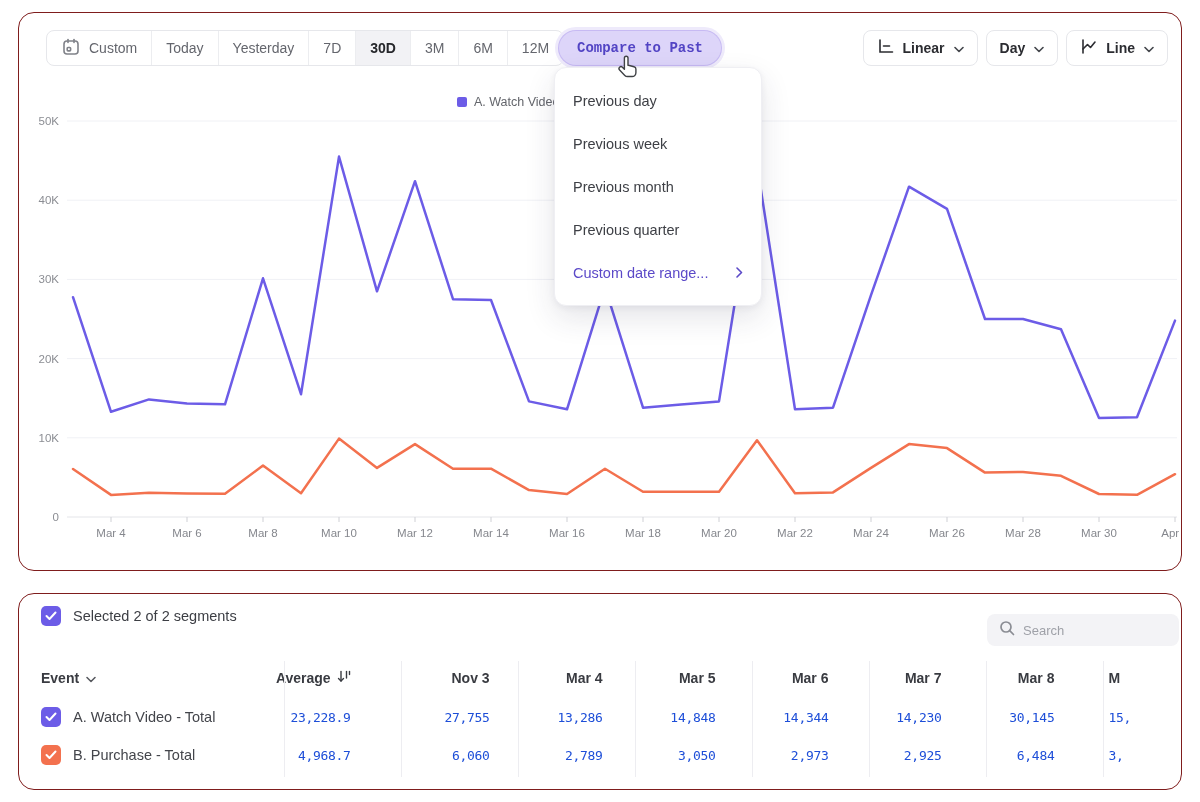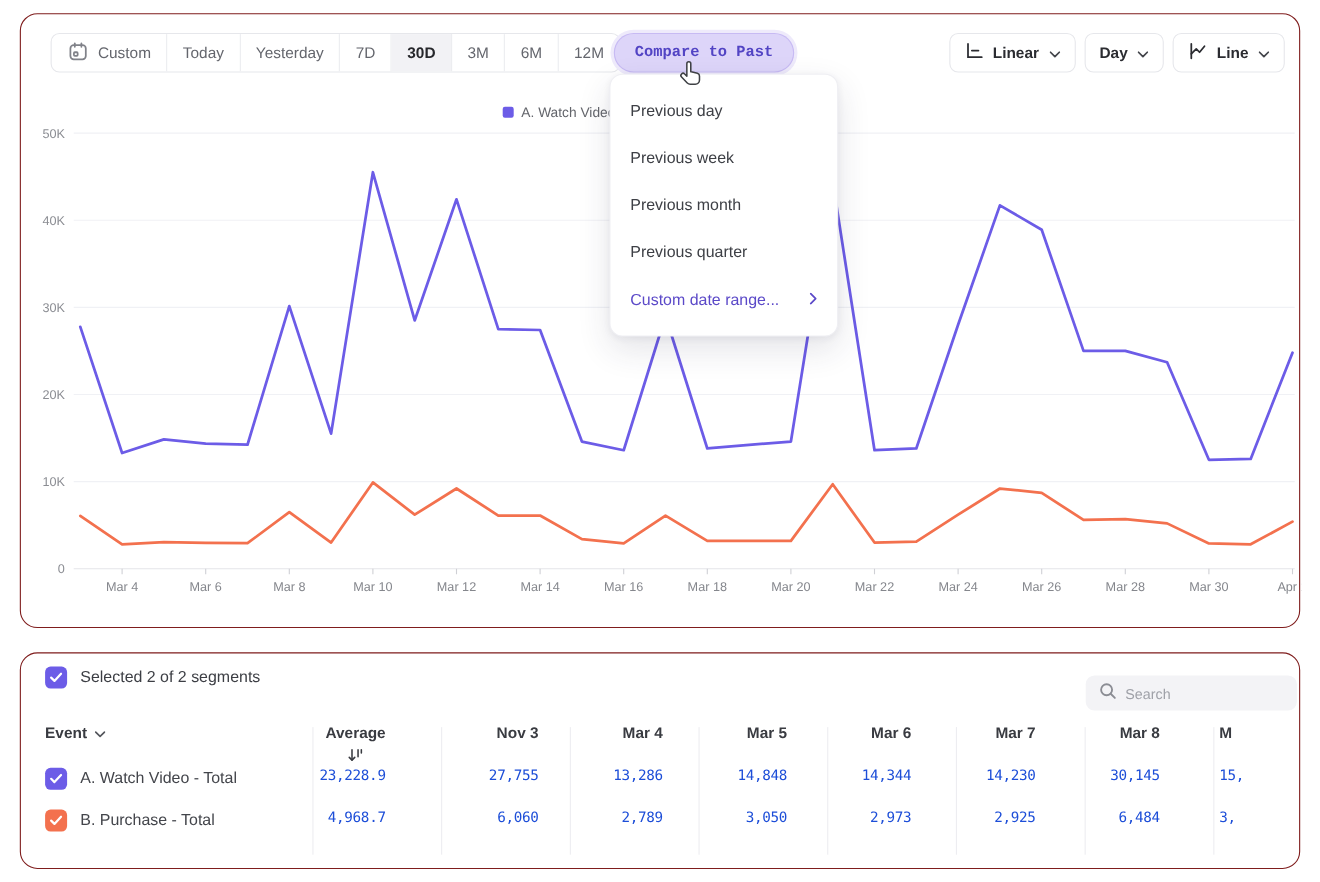--- a/index.html
+++ b/index.html
@@ -42,31 +42,31 @@
   
   .seg-summary { position:absolute; left:22px; top:12px; display:flex; align-items:center; gap:12px;
                  font-size:14.5px; color:#3c3e44; }
   .checkbox { width:20px; height:20px; border-radius:5px; display:flex; align-items:center; justify-content:center; cursor:pointer; flex:none; }
   .searchbox { position:absolute; right:2px; top:20px; width:192px; height:32px; background:#f3f3f6; border-radius:8px;
                display:flex; align-items:center; gap:8px; padding:0 12px; }
   .searchbox input { border:none; outline:none; background:transparent; font-size:13px; color:#3c3e44; width:130px; font-family:inherit; }
   .searchbox input::placeholder { color:#9fa1a8; }
 
   .grid-table { position:absolute; left:0; top:64px; width:100%; }
-  .t-row { display:flex; align-items:flex-start; height:38px; }
+  .t-row { display:flex; align-items:center; height:38px; }
   .t-row.head { height:40px; }
   .c-event { width:265px; display:flex; align-items:center; gap:12px; padding-left:22px; }
   .c-num { width:117px; text-align:right; padding-right:12px; font-family:"DejaVu Sans Mono",monospace; font-size:13px; color:#1d4ed8; letter-spacing:-0.3px; }
   .c-avg { padding-right:38px; }
   .c-head { font-family:"Liberation Sans",sans-serif; font-size:14px; font-weight:bold; color:#393b41; letter-spacing:0; }
   .c-last { width:117px; text-align:left; padding-left:42px; }
   .event-label { font-size:14.5px; color:#43454b; }
   .head-event { font-size:14px; font-weight:bold; color:#393b41; display:flex; align-items:center; gap:7px; }
   .v-sep { position:absolute; top:67px; width:1px; height:116px; background:#ededf1; }
-  .avg-head-wrap { display:inline-flex; align-items:center; gap:6px; justify-content:flex-end;flex-direction:column; }
+  .avg-head-wrap { display:inline-flex; align-items:center; gap:6px; justify-content:flex-end; }
 </style>
 </head>
 <body>
 
 <div class="card" id="chart-card">
 
   <div class="toolbar">
     <div class="segmented" id="segmented">
         <div class="seg-item">
           <span><svg width="20" height="20" viewBox="0 0 20 20" fill="none" stroke="#808289" stroke-width="1.6" stroke-linecap="round">

